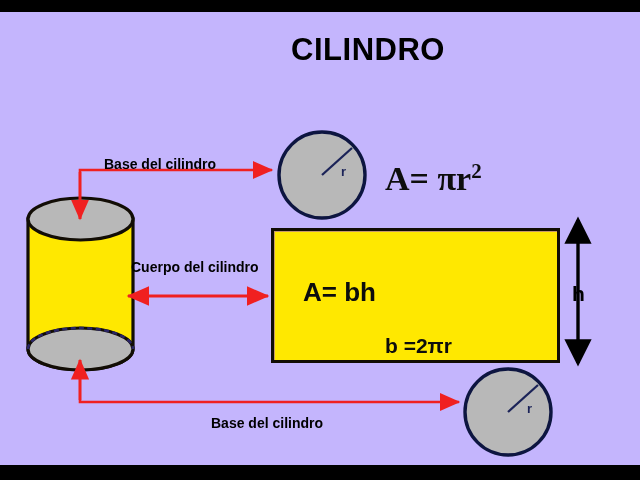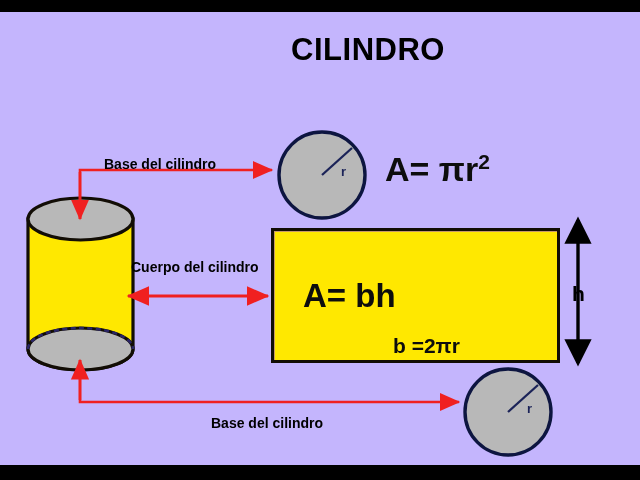--- a/index.html
+++ b/index.html
@@ -52,24 +52,24 @@
     font-size: 14px;
     font-weight: 600;
     white-space: nowrap;
   }
   .formula {
     position: absolute;
     color: #0d0d0d;
     font-weight: bold;
     white-space: nowrap;
   }
-  #formula-circle { left: 385px; top: 138px; font-size: 34px; }
+  #formula-circle { left: 385px; top: 147px; font-size: 34px; font-family: Liberation Serif, serif; }
   #formula-circle sup { font-size: 21px; vertical-align: super; }
-  #formula-rect { left: 303px; top: 265px; font-size: 33px; text-align: right; }
-  #formula-base { left: 385px; top: 322px; font-size: 21px; margin-left: 8px; }
+  #formula-rect { left: 303px; top: 265px; font-size: 26px; text-align: right; }
+  #formula-base { left: 385px; top: 322px; font-size: 21px; }
   #label-h {
     position: absolute;
     left: 572px;
     top: 270px;
     font-size: 21px;
     font-weight: bold;
     color: #000000;
   }
 
   #rect-body {

